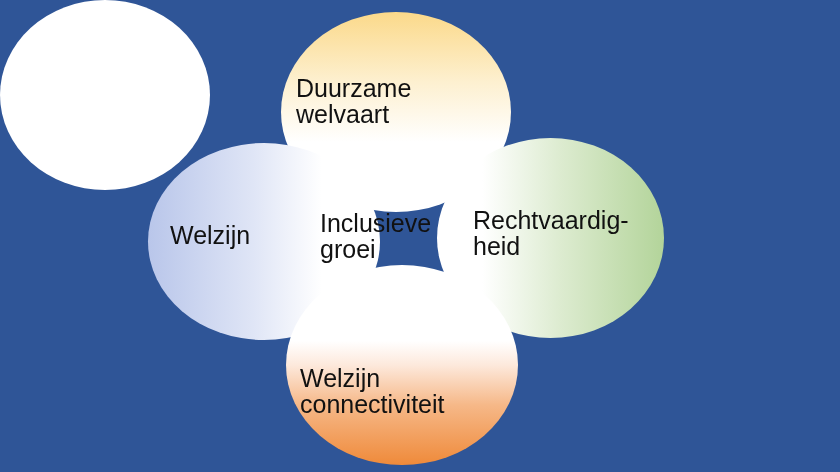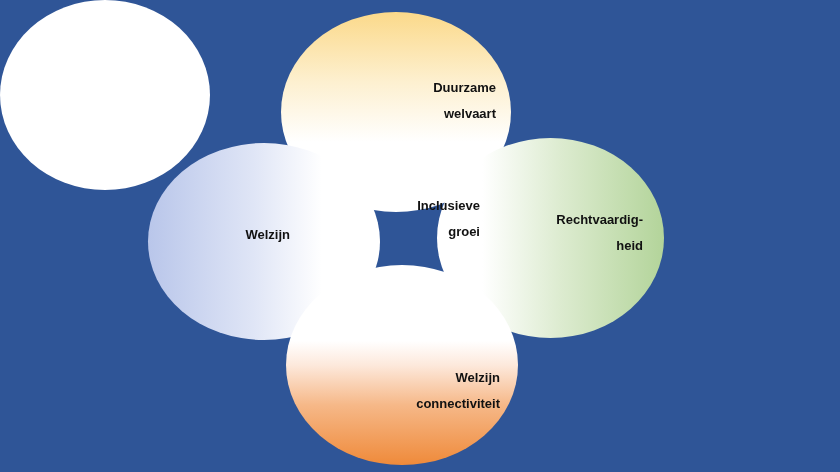--- a/index.html
+++ b/index.html
@@ -10,21 +10,21 @@
     font-family: "Liberation Sans", "DejaVu Sans", sans-serif;
   }
   .ellipse {
     position: absolute;
     border-radius: 50%;
     display: flex; align-items: center; justify-content: center;
     text-align: center;
     font-weight: bold; font-size: 19px; line-height: 26px;
     color: #111;
   }
-  .label { position: absolute; text-align: right; font-weight: bold; font-size: 13px; line-height: 26px; color: #111; white-space: pre-line; }
+  .label { position: absolute; text-align: left; font-weight: normal; font-size: 25px; line-height: 26px; color: #111; white-space: pre-line; }
   #e-top { left: 281px; top: 12px; width: 230px; height: 200px;
     background: linear-gradient(to bottom, #fbd98a 0%, #fdf0d0 35%, #ffffff 65%, #ffffff 100%); }
   #e-left { left: 148px; top: 143px; width: 232px; height: 197px;
     background: linear-gradient(to right, #b9c6ea 0%, #dfe5f6 45%, #ffffff 75%, #ffffff 100%); }
   #e-right { left: 437px; top: 138px; width: 227px; height: 200px;
     background: linear-gradient(to left, #b3d49a 0%, #dcebcf 45%, #ffffff 80%, #ffffff 100%); }
   #e-bottom { left: 286px; top: 265px; width: 232px; height: 200px;
     background: linear-gradient(to top, #ef8a3a 0%, #f6b888 30%, #fde9dc 50%, #ffffff 62%, #ffffff 100%); }
   #e-center { left: 300px; top: 150px; width: 210px; height: 190px; background: #ffffff; border-radius: 50%; }
 </style>
@@ -37,14 +37,14 @@
 <div id="e-bottom" class="ellipse"></div>
 <div id="e-center"></div>
 
 <div class="label" style="left:296px; top:75px; width:200px;">Duurzame
 welvaart</div>
 <div class="label" style="left:170px; top:222px; width:120px;">Welzijn</div>
 <div class="label" style="left:473px; top:207px; width:170px;">Rechtvaardig-
 heid</div>
 <div class="label" style="left:300px; top:365px; width:200px;">Welzijn
 connectiviteit</div>
-<div class="label" style="left:320px; top:193px; width:160px;">Inclusieve
+<div class="label" style="left:320px; top:210px; width:160px;">Inclusieve
 groei</div>
 
 </body></html>

